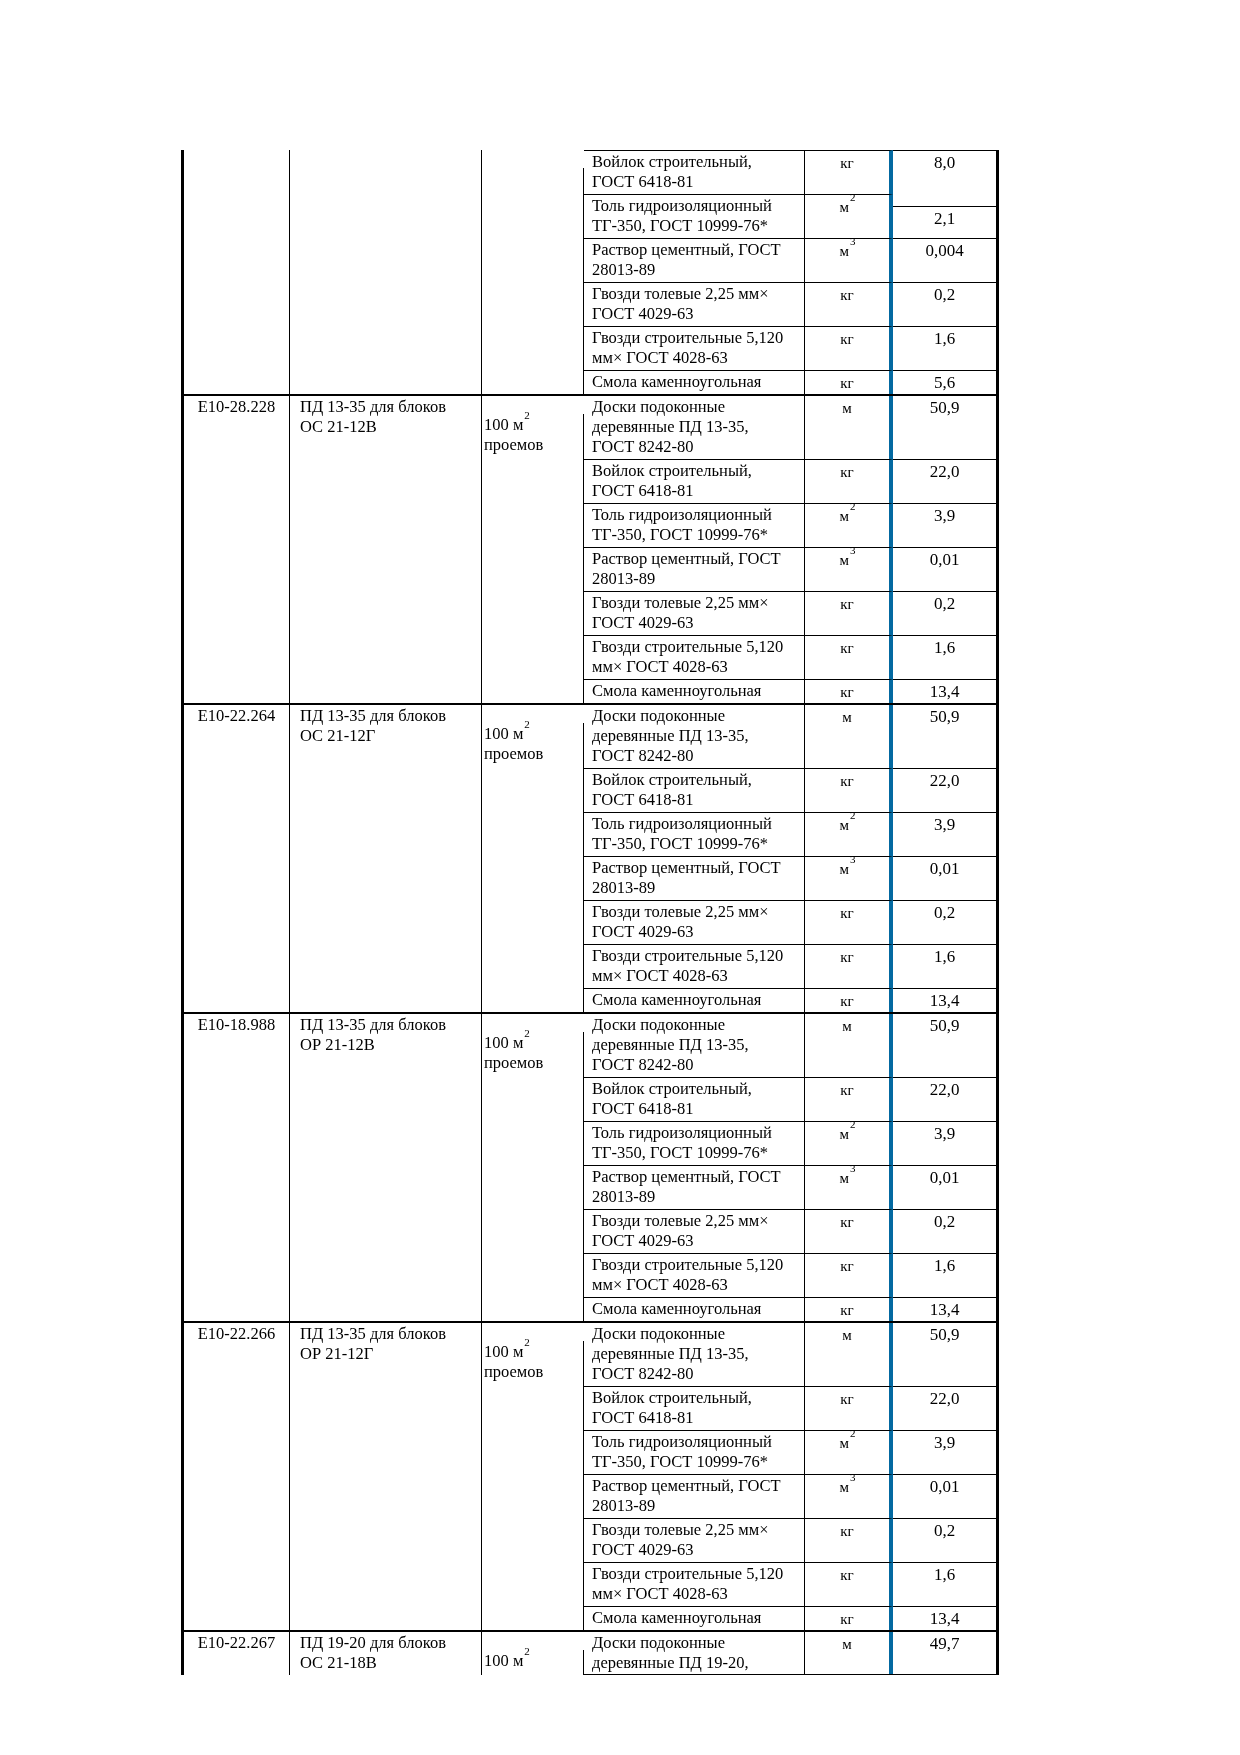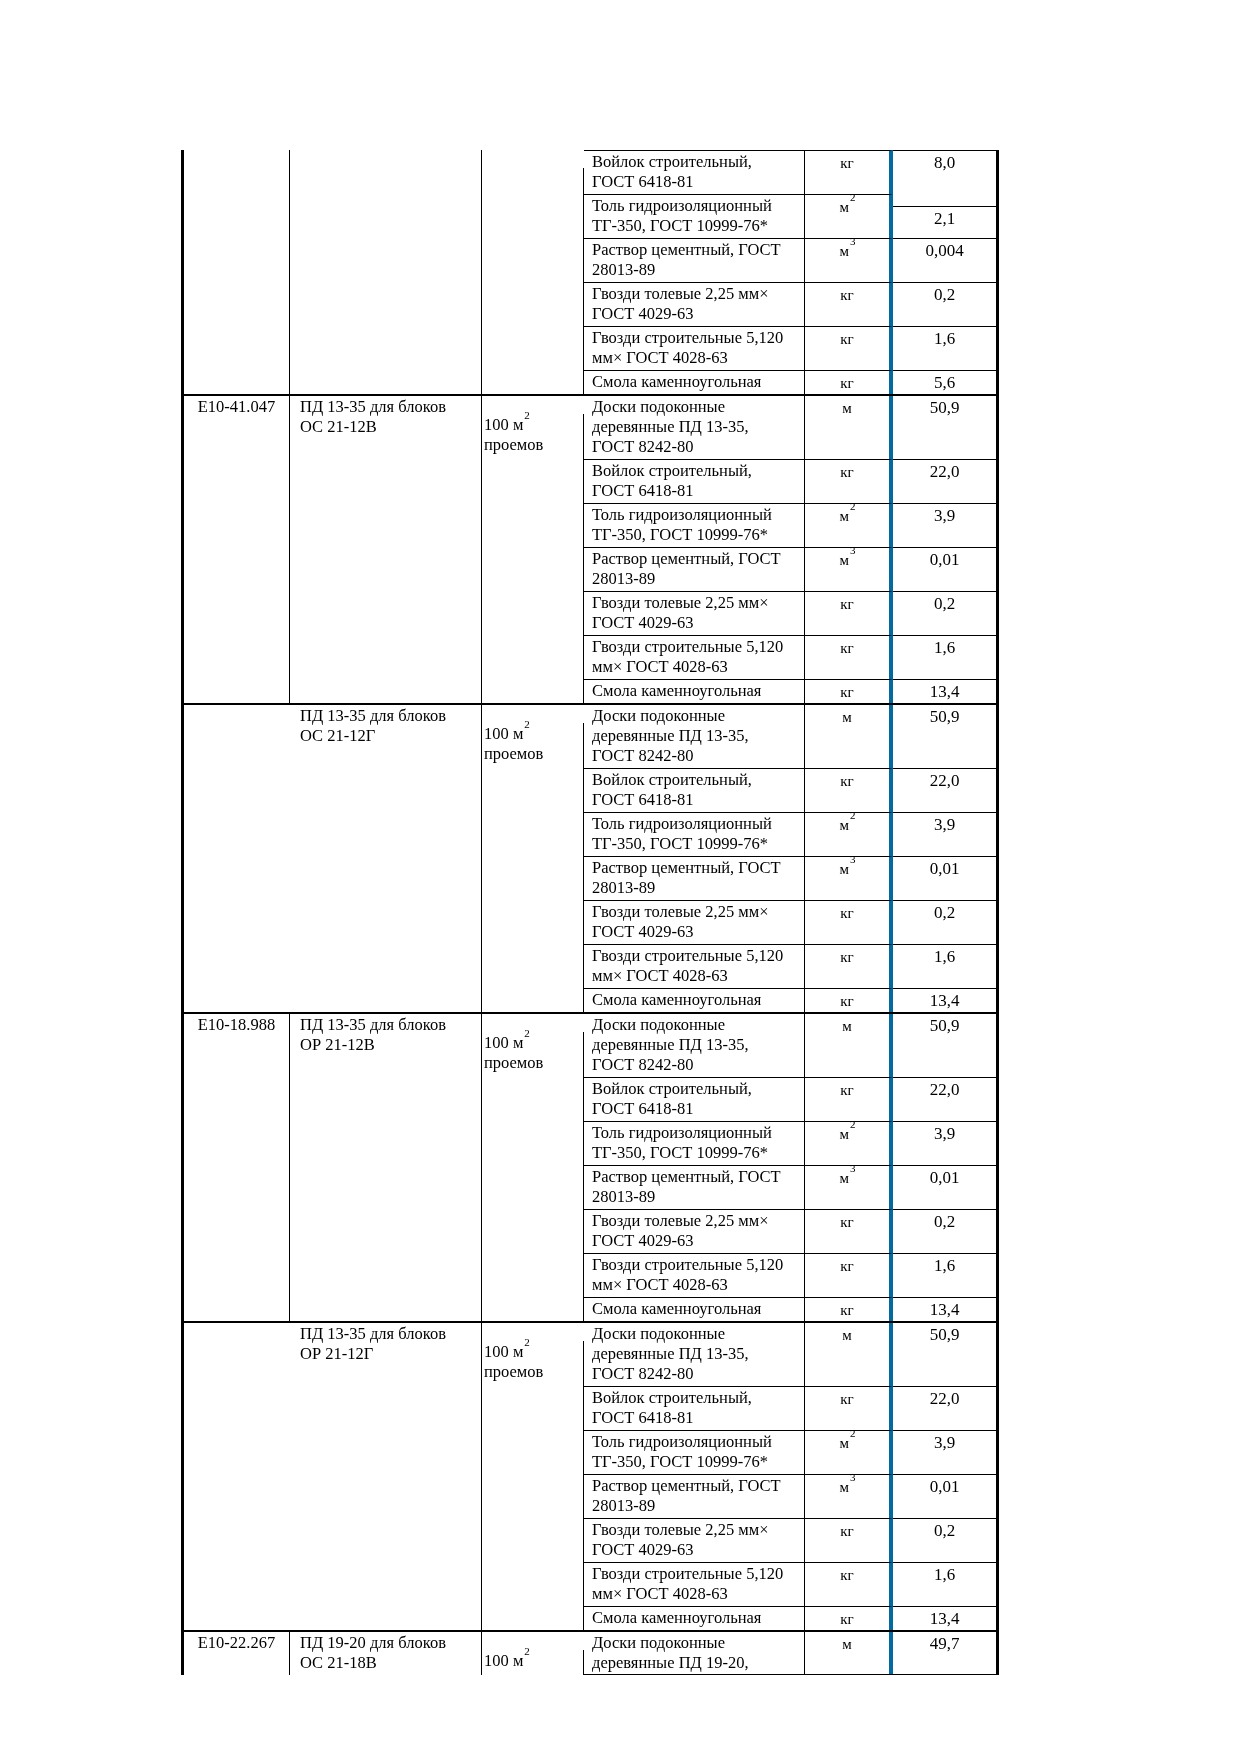--- a/index.html
+++ b/index.html
@@ -72,21 +72,21 @@
         <div class="cell c-u2 bt" style="grid-row: 5;"><span>кг</span></div>
         <div class="cell c-val bt" style="grid-row: 5;"><span>1,6</span></div>
         <div class="cell c-mat bt" style="grid-row: 6; min-height: 24px;">
           <span class="ln">Смола каменноугольная</span>
         </div>
         <div class="cell c-u2 bt" style="grid-row: 6;"><span>кг</span></div>
         <div class="cell c-val bt" style="grid-row: 6;"><span>5,6</span></div>
       </div>
       <div class="section bordered">
         <div class="cell c-code" style="grid-row: 1 / span 7;">
-          <span class="ln">Е10-41.047</span>
+          <span class="ln">Е10-28.228</span>
         </div>
         <div class="cell c-desc" style="grid-row: 1 / span 7;">
           <span class="ln">ПД 13-35 для блоков</span>
           <span class="ln">ОС 21-12В</span>
         </div>
         <div class="cell c-unit" style="grid-row: 1 / span 7;">
           <span class="ln"><span>100 м</span><sup class="sup">2</sup></span>
           <span class="ln">проемов</span>
         </div>
         <div class="cell c-mat" style="grid-row: 1; min-height: 56px;">
@@ -126,20 +126,23 @@
         </div>
         <div class="cell c-u2 bt" style="grid-row: 6;"><span>кг</span></div>
         <div class="cell c-val bt" style="grid-row: 6;"><span>1,6</span></div>
         <div class="cell c-mat bt" style="grid-row: 7; min-height: 24px;">
           <span class="ln">Смола каменноугольная</span>
         </div>
         <div class="cell c-u2 bt" style="grid-row: 7;"><span>кг</span></div>
         <div class="cell c-val bt" style="grid-row: 7;"><span>13,4</span></div>
       </div>
       <div class="section bordered">
+        <div class="cell c-code" style="grid-row: 1 / span 7;">
+          <span class="ln">Е10-22.264</span>
+        </div>
         <div class="cell c-desc" style="grid-row: 1 / span 7;">
           <span class="ln">ПД 13-35 для блоков</span>
           <span class="ln">ОС 21-12Г</span>
         </div>
         <div class="cell c-unit" style="grid-row: 1 / span 7;">
           <span class="ln"><span>100 м</span><sup class="sup">2</sup></span>
           <span class="ln">проемов</span>
         </div>
         <div class="cell c-mat" style="grid-row: 1; min-height: 56px;">
           <span class="ln">Доски подоконные</span>
@@ -233,20 +236,23 @@
         </div>
         <div class="cell c-u2 bt" style="grid-row: 6;"><span>кг</span></div>
         <div class="cell c-val bt" style="grid-row: 6;"><span>1,6</span></div>
         <div class="cell c-mat bt" style="grid-row: 7; min-height: 24px;">
           <span class="ln">Смола каменноугольная</span>
         </div>
         <div class="cell c-u2 bt" style="grid-row: 7;"><span>кг</span></div>
         <div class="cell c-val bt" style="grid-row: 7;"><span>13,4</span></div>
       </div>
       <div class="section bordered">
+        <div class="cell c-code" style="grid-row: 1 / span 7;">
+          <span class="ln">Е10-22.266</span>
+        </div>
         <div class="cell c-desc" style="grid-row: 1 / span 7;">
           <span class="ln">ПД 13-35 для блоков</span>
           <span class="ln">ОР 21-12Г</span>
         </div>
         <div class="cell c-unit" style="grid-row: 1 / span 7;">
           <span class="ln"><span>100 м</span><sup class="sup">2</sup></span>
           <span class="ln">проемов</span>
         </div>
         <div class="cell c-mat" style="grid-row: 1; min-height: 56px;">
           <span class="ln">Доски подоконные</span>

